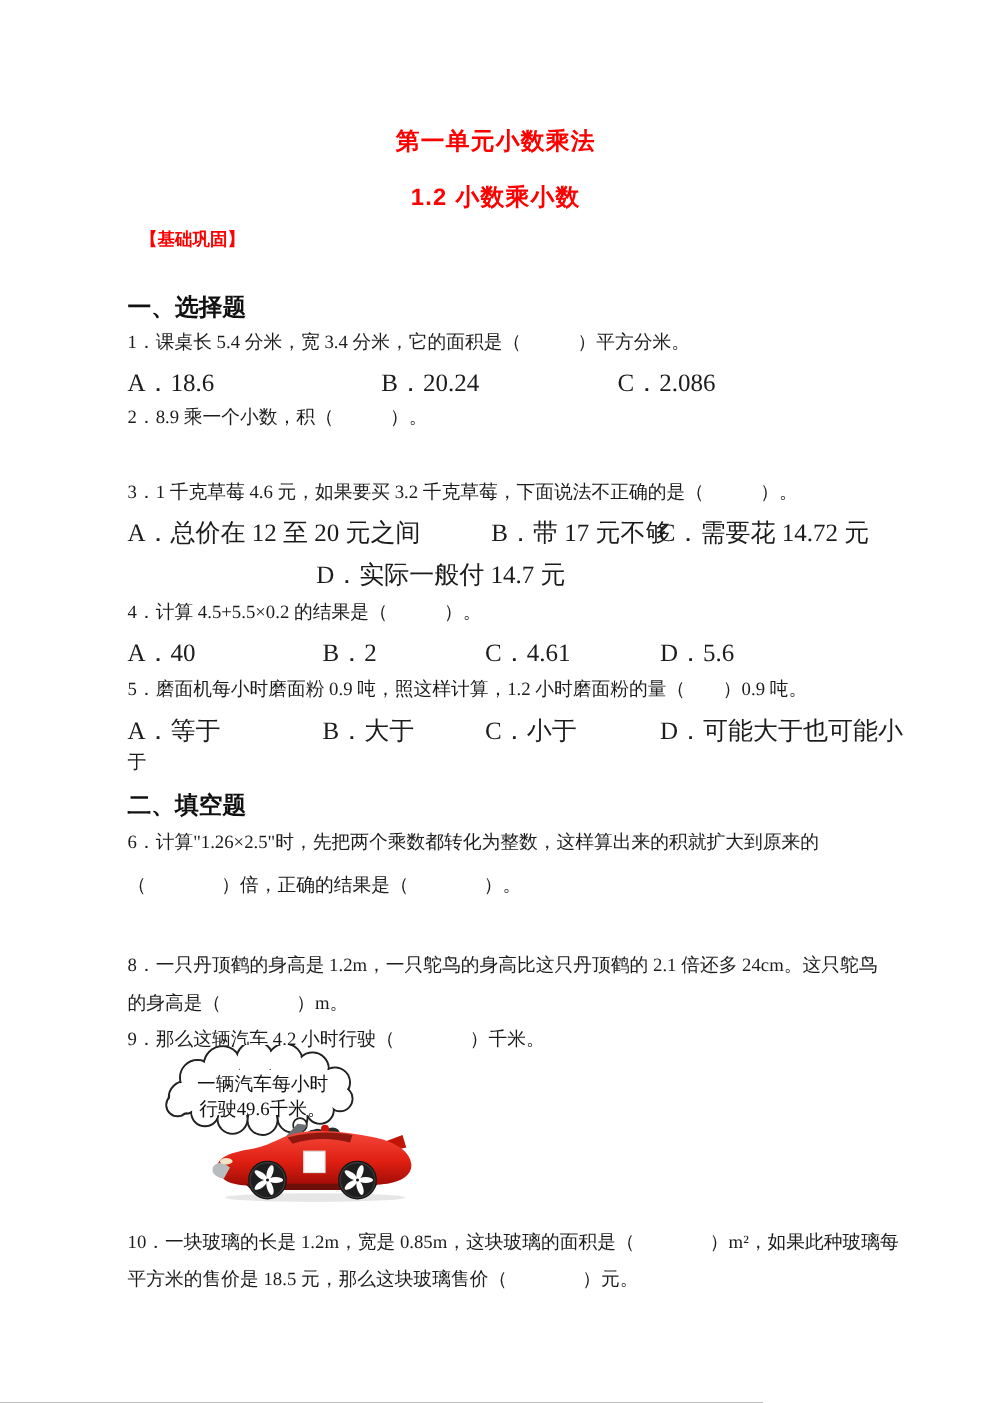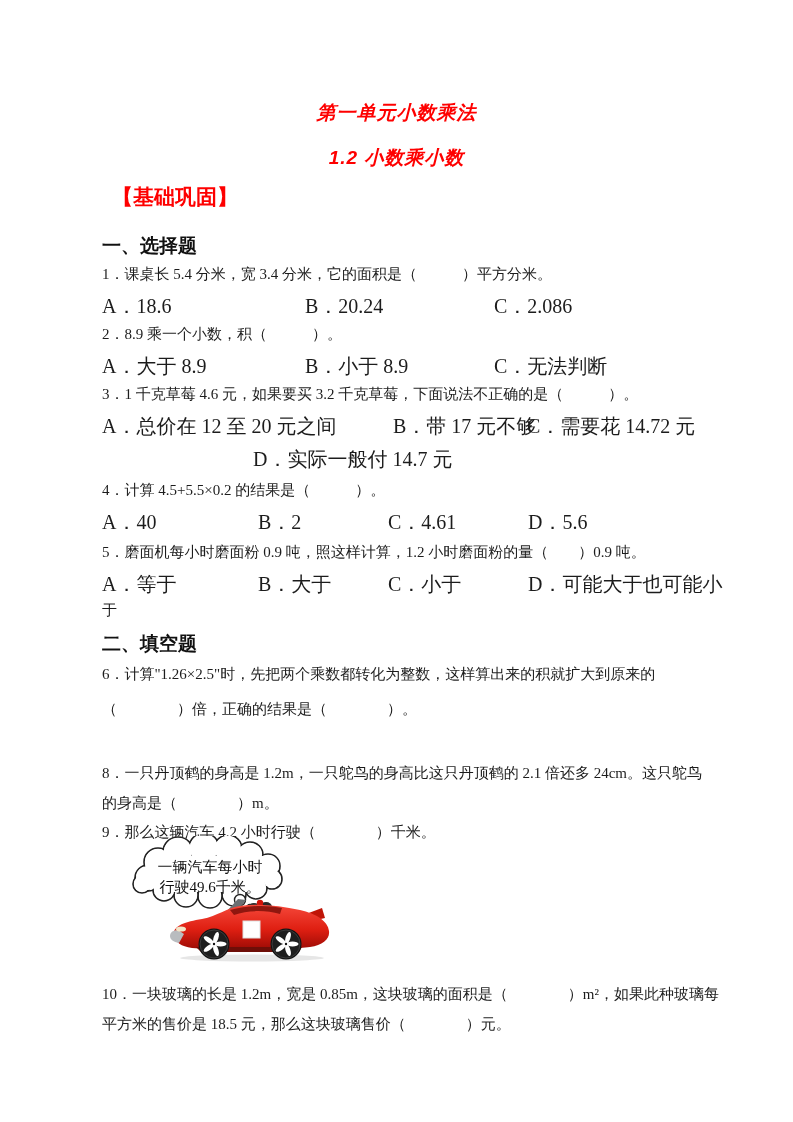--- a/index.html
+++ b/index.html
@@ -4,25 +4,25 @@
 <style>
   html,body{margin:0;padding:0;background:#888;}
   .page{
     position:relative;width:793px;height:1122px;margin:0 auto;background:#ffffff;
     font-family:"Liberation Serif","DejaVu Serif",serif;color:#1c1c1c;overflow:hidden;
   }
   .abs{position:absolute;}
   .title{
     left:0;width:100%;text-align:center;
     font-family:"Liberation Sans","DejaVu Sans",sans-serif;
-    font-weight:bold;color:#fe0000;font-size:19px;letter-spacing:1px;font-style:italic;
+    font-weight:bold;color:#fe0000;font-size:19px;letter-spacing:1px;
   }
   .badge{
     left:112px;font-family:"Liberation Sans","DejaVu Sans",sans-serif;
-    font-weight:bold;color:#fe0000;font-size:21px;
+    font-weight:bold;color:#fe0000;font-size:14px;
   }
   .sec{
     left:102px;font-family:"Liberation Sans","DejaVu Sans",sans-serif;
     font-weight:bold;font-size:19px;color:#111;
   }
   .line{left:102px;width:600px;font-size:15px;line-height:22px;white-space:nowrap;}
   .row{left:102px;width:600px;height:24px;}
   .row .o{position:absolute;top:0;font-size:20px;white-space:nowrap;}
   svg text{font-family:"Liberation Serif","DejaVu Serif",serif;}
 </style>
@@ -38,25 +38,20 @@
   <div class="abs sec" style="top:233px">一、选择题</div>
 
   <div class="abs line" style="top:263px">1．课桌长 5.4 分米，宽 3.4 分米，它的面积是（　　　）平方分米。</div>
   <div class="abs row" style="top:293px">
     <span class="o" style="left:0">A．18.6</span>
     <span class="o" style="left:203px">B．20.24</span>
     <span class="o" style="left:392px">C．2.086</span>
   </div>
 
   <div class="abs line" style="top:323px">2．8.9 乘一个小数，积（　　　）。</div>
-  <div class="abs row" style="top:353px">
-    <span class="o" style="left:0">A．大于 8.9</span>
-    <span class="o" style="left:203px">B．小于 8.9</span>
-    <span class="o" style="left:392px">C．无法判断</span>
-  </div>
 
   <div class="abs line" style="top:383px">3．1 千克草莓 4.6 元，如果要买 3.2 千克草莓，下面说法不正确的是（　　　）。</div>
   <div class="abs row" style="top:413px">
     <span class="o" style="left:0">A．总价在 12 至 20 元之间</span>
     <span class="o" style="left:291px">B．带 17 元不够</span>
     <span class="o" style="left:425px">C．需要花 14.72 元</span>
   </div>
   <div class="abs row" style="top:446px">
     <span class="o" style="left:151px">D．实际一般付 14.7 元</span>
   </div>

